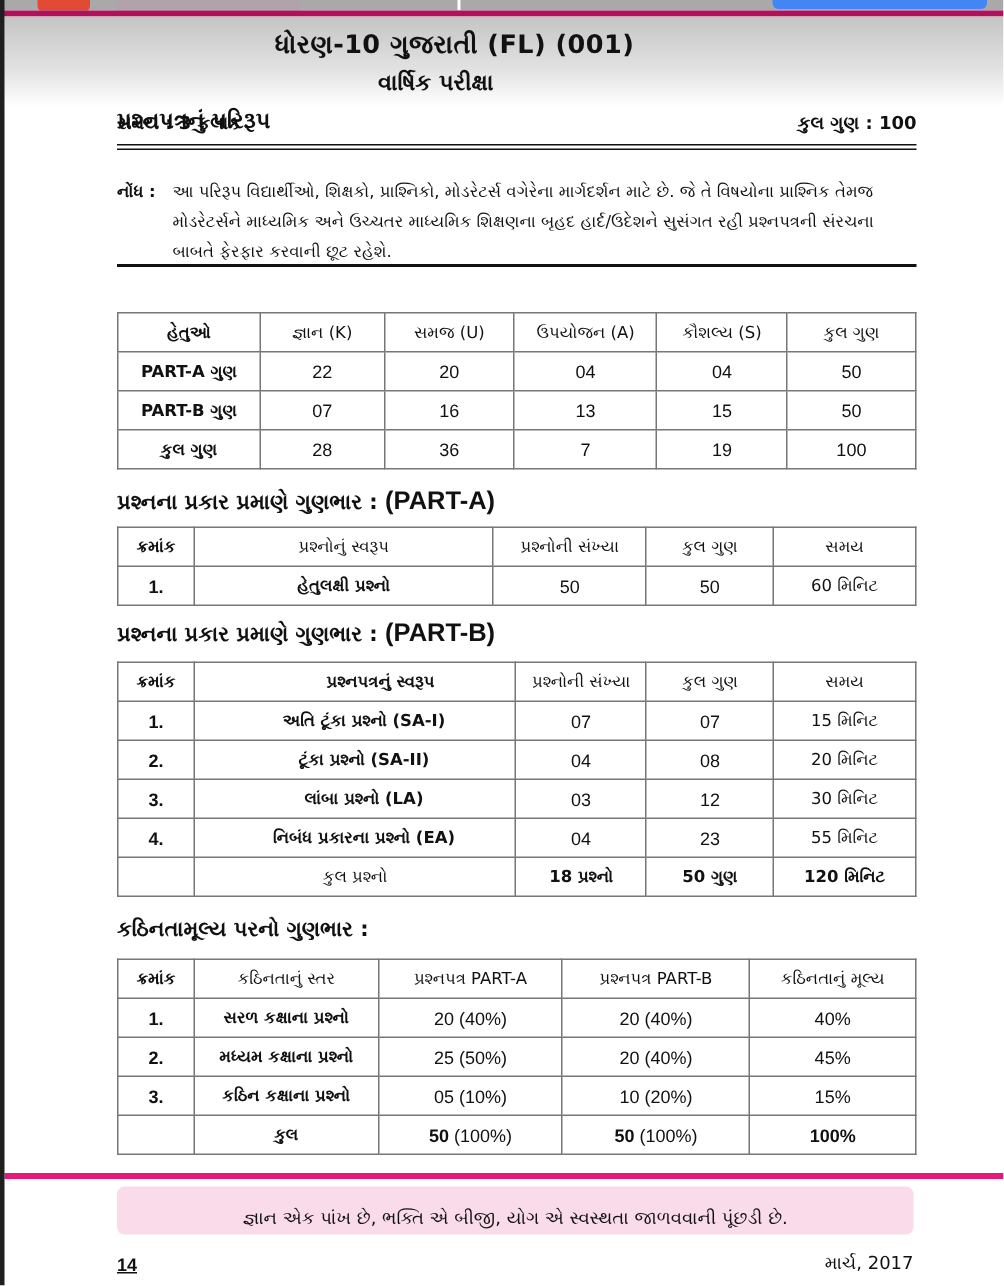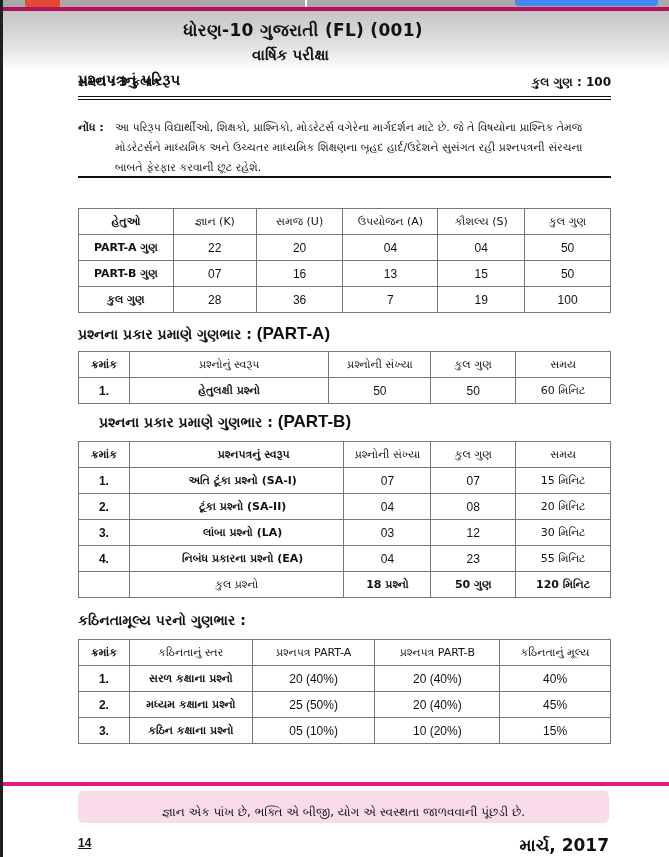--- a/index.html
+++ b/index.html
@@ -44,21 +44,21 @@
     .bold { font-weight: bold; }
     table.t1 { top: 208px; }
     table.t2 { top: 351px; }
     table.t3 { top: 441px; }
     table.t4 { top: 639px; }
     table.t3 td.pad-in, table.t2 td.pad-in { padding-left: 18px; }
 
     .magenta-bottom { position: absolute; left: 3px; top: 782px; width: 666px; height: 4px; background: #e5197a; }
     .quote-box { position: absolute; left: 78px; top: 791px; width: 531px; height: 32px; background: #fadbe9; border-radius: 5px; text-align: center; line-height: 42px; font-size: 12px; }
     .page-num { position: absolute; left: 78px; top: 836px; font-size: 12px; font-weight: bold; font-family: "Liberation Sans", sans-serif; text-decoration: underline; }
-    .date { position: absolute; right: 60px; top: 835px; font-size: 17px; font-weight: bold; }
+    .date { position: absolute; right: 60px; top: 835px; font-size: 12px; font-weight: normal; }
   </style>
 </head>
 <body>
 
 <div class="left-strip"></div>
 
 <div class="top-bar">
   <div class="btn-red"></div>
   <div class="tab-gray"></div>
   <div class="divider"></div>
@@ -153,21 +153,21 @@
     <tr>
       <td class="left ltr">1.</td>
       <td class="left">હેતુલક્ષી પ્રશ્નો</td>
       <td class="ltr">50</td>
       <td class="ltr">50</td>
       <td>60 મિનિટ</td>
     </tr>
   </tbody>
     </table>
 
-  <div class="sec-title" style="top:412px;margin-left:21px;">
+  <div class="sec-title" style="top:412px;">
     <span>પ્રશ્નના પ્રકાર પ્રમાણે ગુણભાર :</span>
     <span class="latin">(PART-B)</span>
   </div>
   <table class="t3">
     <colgroup>
         <col style="width:51px">
         <col style="width:215px">
         <col style="width:87px">
         <col style="width:85px">
         <col style="width:95px">
@@ -249,20 +249,27 @@
       <td class="ltr">20 (40%)</td>
       <td class="ltr">45%</td>
     </tr>
     <tr>
       <td class="left ltr">3.</td>
       <td class="left">કઠિન કક્ષાના પ્રશ્નો</td>
       <td class="ltr">05 (10%)</td>
       <td class="ltr">10 (20%)</td>
       <td class="ltr">15%</td>
     </tr>
+    <tr>
+      <td></td>
+      <td class="left">કુલ</td>
+      <td class="ltr"><b>50</b><span> (100%)</span></td>
+      <td class="ltr"><b>50</b><span> (100%)</span></td>
+      <td class="ltr bold">100%</td>
+    </tr>
   </tbody>
     </table>
 
   <div class="magenta-bottom"></div>
   <div class="quote-box">જ્ઞાન એક પાંખ છે, ભક્તિ એ બીજી, યોગ એ સ્વસ્થતા જાળવવાની પૂંછડી છે.</div>
   <div class="page-num">14</div>
   <div class="date">માર્ચ, 2017</div>
 </div>
 
 </body></html>

